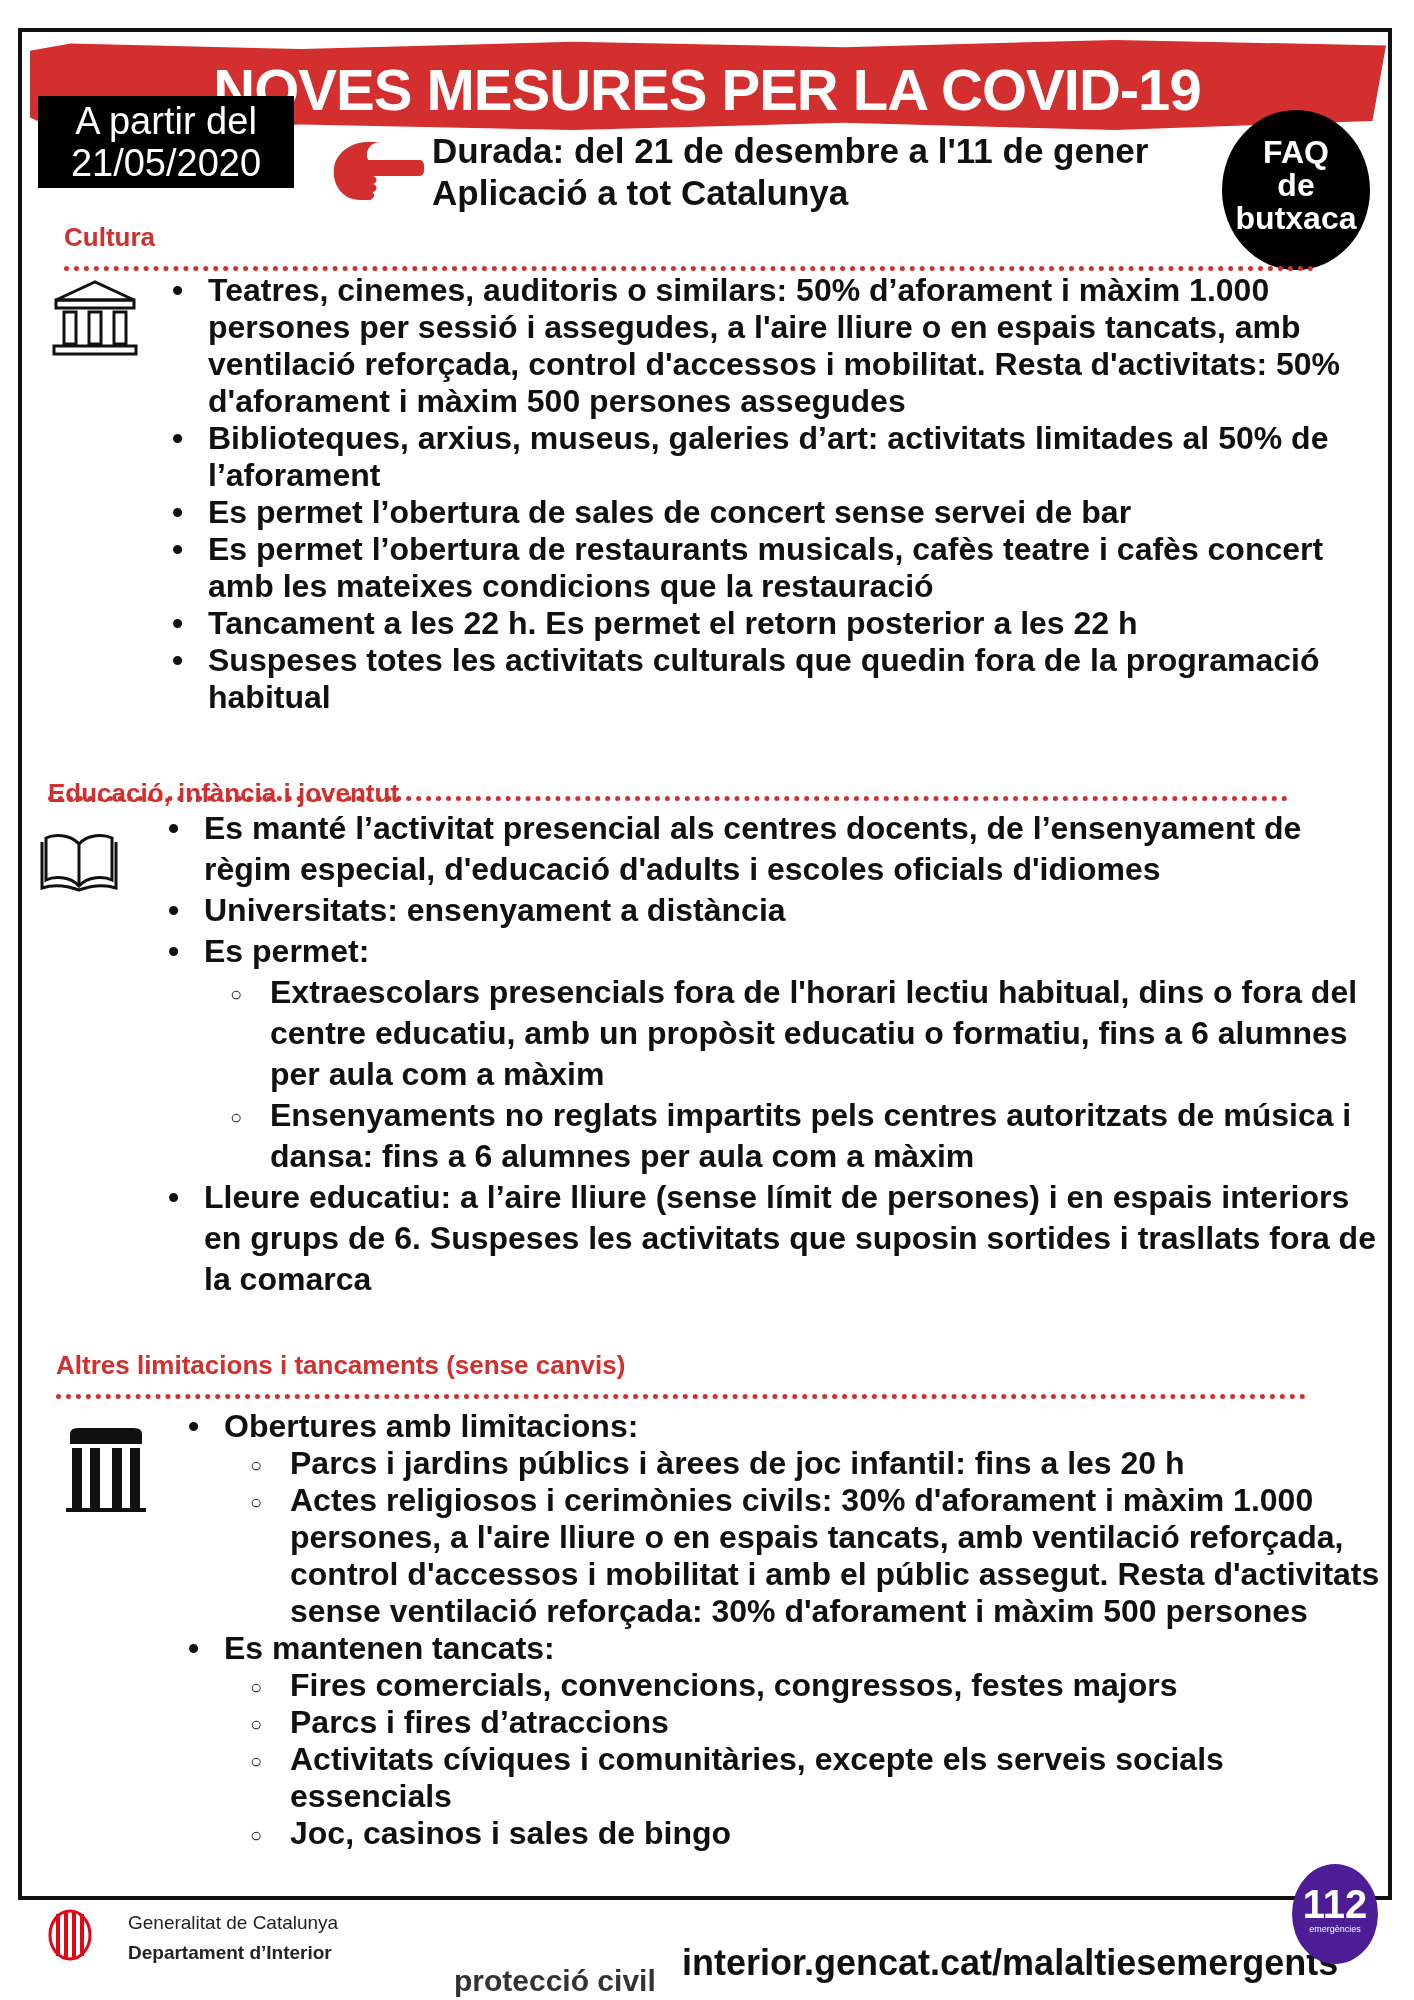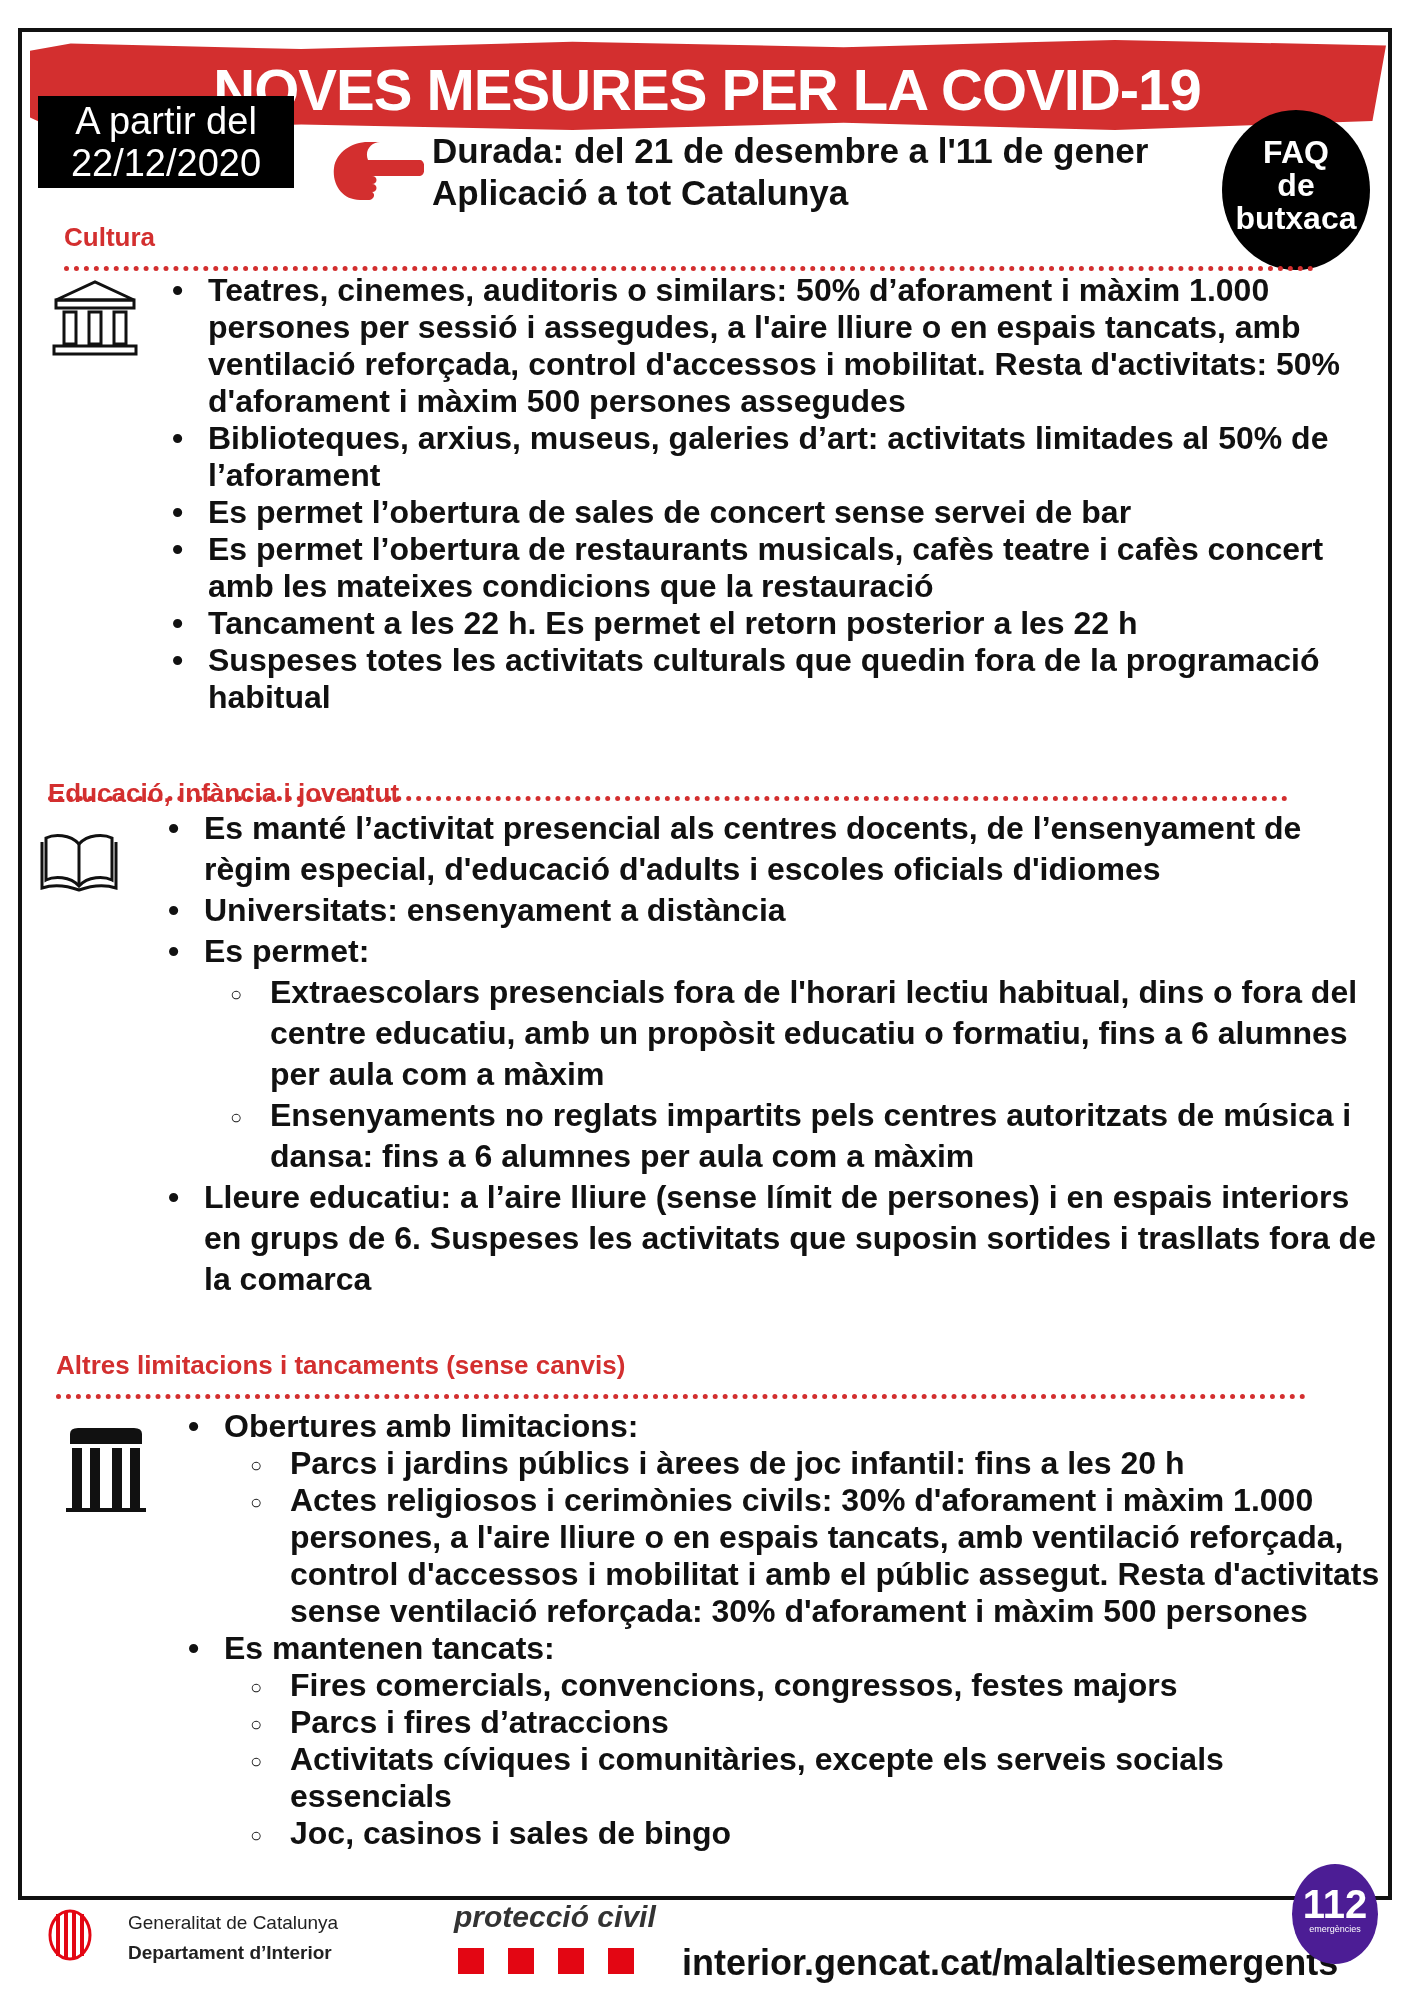--- a/index.html
+++ b/index.html
@@ -25,40 +25,40 @@
   .icon { position: absolute; }
   ul.list { position: absolute; margin: 0; padding: 0; list-style: none;
             font-weight: bold; font-size: 32px; line-height: 37px; }
   ul.list li { position: relative; padding-left: 40px; }
   ul.list li::before { content: "•"; position: absolute; left: 4px; top: 0; }
   ul.sub { list-style: none; margin: 0; padding: 0; }
   ul.sub li { padding-left: 66px; }
   ul.sub li::before { content: "○"; font-size: 20px; left: 26px; top: 2px; }
   .footer-gen { position: absolute; left: 46px; top: 1908px; }
   .footer-gen .txt { position: absolute; left: 62px; top: 0; font-size: 19px; line-height: 30px; white-space: nowrap; color: #222; margin-left: 20px; }
-  .footer-pc { position: absolute; left: 454px; top: 1900px; font-style: italic; }
+  .footer-pc { position: absolute; left: 454px; top: 1964px; }
   .footer-pc .pc-label { font-weight: bold; font-size: 30px; color: #333; }
   .pc-sq { position: absolute; top: 48px; width: 26px; height: 26px; background: #e30613; }
   .url { position: absolute; left: 682px; top: 1942px; font-size: 36px; font-weight: bold; color: #111; }
   .badge112 { position: absolute; left: 1292px; top: 1864px; width: 86px; height: 100px;
               border-radius: 50%; background: #4c1d95; color: #fff; text-align: center; }
   .badge112 .num { font-weight: bold; font-size: 40px; line-height: 40px; padding-top: 20px; }
   .badge112 .lbl { font-size: 9px; }
 </style>
 </head>
 <body>
 
 <div class="frame"></div>
 
 <div class="banner"></div>
 <div class="banner-title">NOVES MESURES PER LA COVID-19</div>
 
 <div class="date-box">
   <div>A partir del</div>
-  <div>22/12/2020</div>
+  <div>21/05/2020</div>
 </div>
 
 <svg class="hand" viewBox="0 0 96 66">
   <path d="M92 22 H40 C36 12 44 4 52 4 L40 4 C24 4 8 14 6 30 C4 46 14 62 32 62 L40 62 C46 62 48 56 44 54 C50 54 50 46 44 46 C50 46 50 38 44 38 L92 38 C98 38 98 22 92 22 Z" fill="#d32f2f"></path>
 </svg>
 
 <div class="duration">
   <div>Durada: del 21 de desembre a l'11 de gener</div>
   <div>Aplicació a tot Catalunya</div>
 </div>

